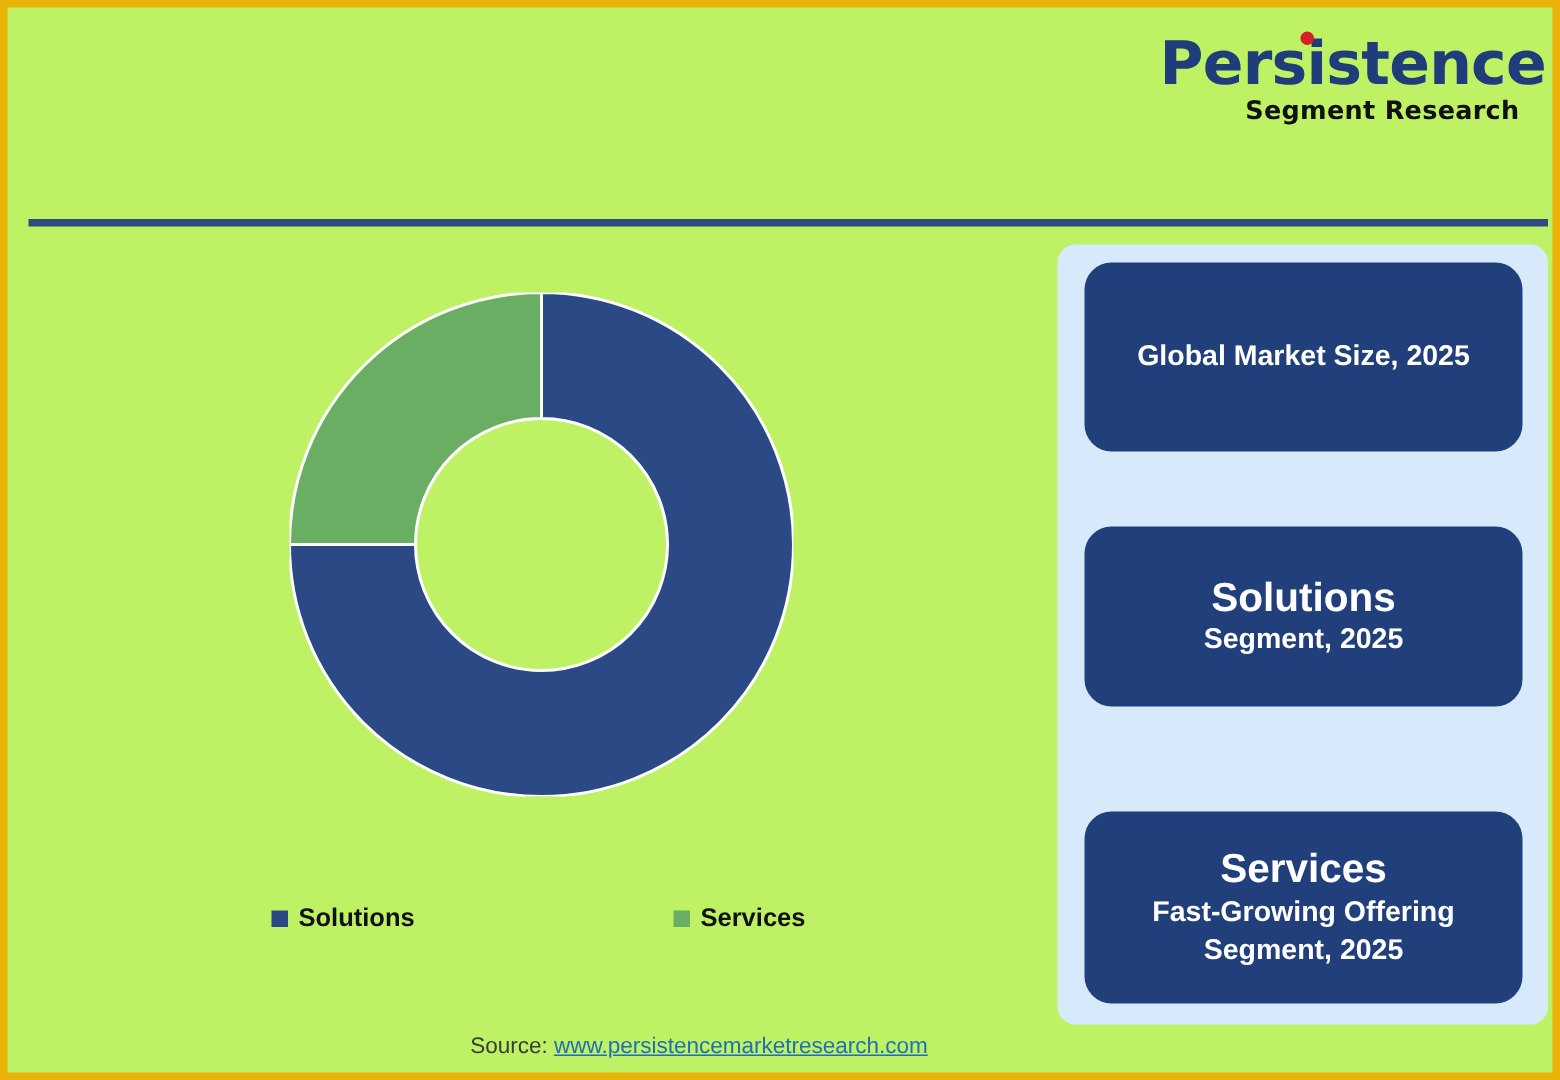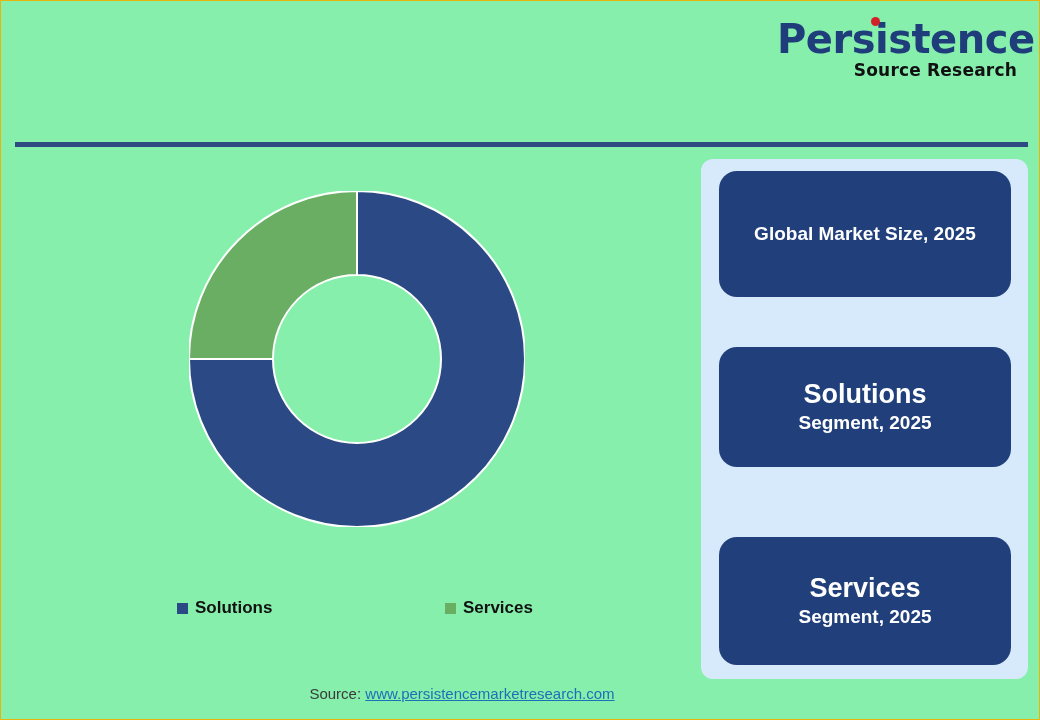--- a/index.html
+++ b/index.html
@@ -7,24 +7,24 @@
     padding: 0;
     background: #ffffff;
   }
   body {
     font-family: "Liberation Sans", sans-serif;
   }
   #page {
     position: relative;
     width: 1040px;
     height: 720px;
-    background: #86efac;
+    background: #bef264;
     overflow: hidden;
     box-sizing: border-box;
-    border: 1px solid #eab308;
+    border: 5px solid #eab308;
   }
 
   
   #logo {
     position: absolute;
     top: 18px;
     right: 22px;
     width: 240px;
     text-align: right;
     line-height: 1;
@@ -204,21 +204,21 @@
 </head>
 <body>
 
 <div id="page">
 
   <div id="logo">
     <div id="logo-main">
       <span>Persistence</span>
       <span id="logo-dot"></span>
     </div>
-    <div id="logo-sub">Source Research</div>
+    <div id="logo-sub">Segment Research</div>
   </div>
 
   <div id="title-rule"></div>
 
   <div id="chart-area">
 
     <div id="donut-wrap">
       <svg id="donut-svg" viewBox="0 0 336 336">
 
         <path id="slice-0" fill="#2B4A85" stroke="#ffffff" stroke-width="2" d="M 168 0 A 168 168 0 1 1 0 168.00000000000003 L 84 168 A 84 84 0 1 0 168 84 Z"></path>
@@ -246,20 +246,21 @@
       <div class="card-heading">Global Market Size, 2025</div>
     </div>
 
     <div class="card" id="card-1">
       <div class="card-title-lg">Solutions</div>
       <div class="card-sub">Segment, 2025</div>
     </div>
 
     <div class="card" id="card-2">
       <div class="card-title-lg">Services</div>
+      <div class="card-sub">Fast-Growing Offering</div>
       <div class="card-sub">Segment, 2025</div>
     </div>
 
   </div>
 
   <div id="source">
     <span>Source: </span><span id="source-link">www.persistencemarketresearch.com</span>
   </div>
 
 </div>

